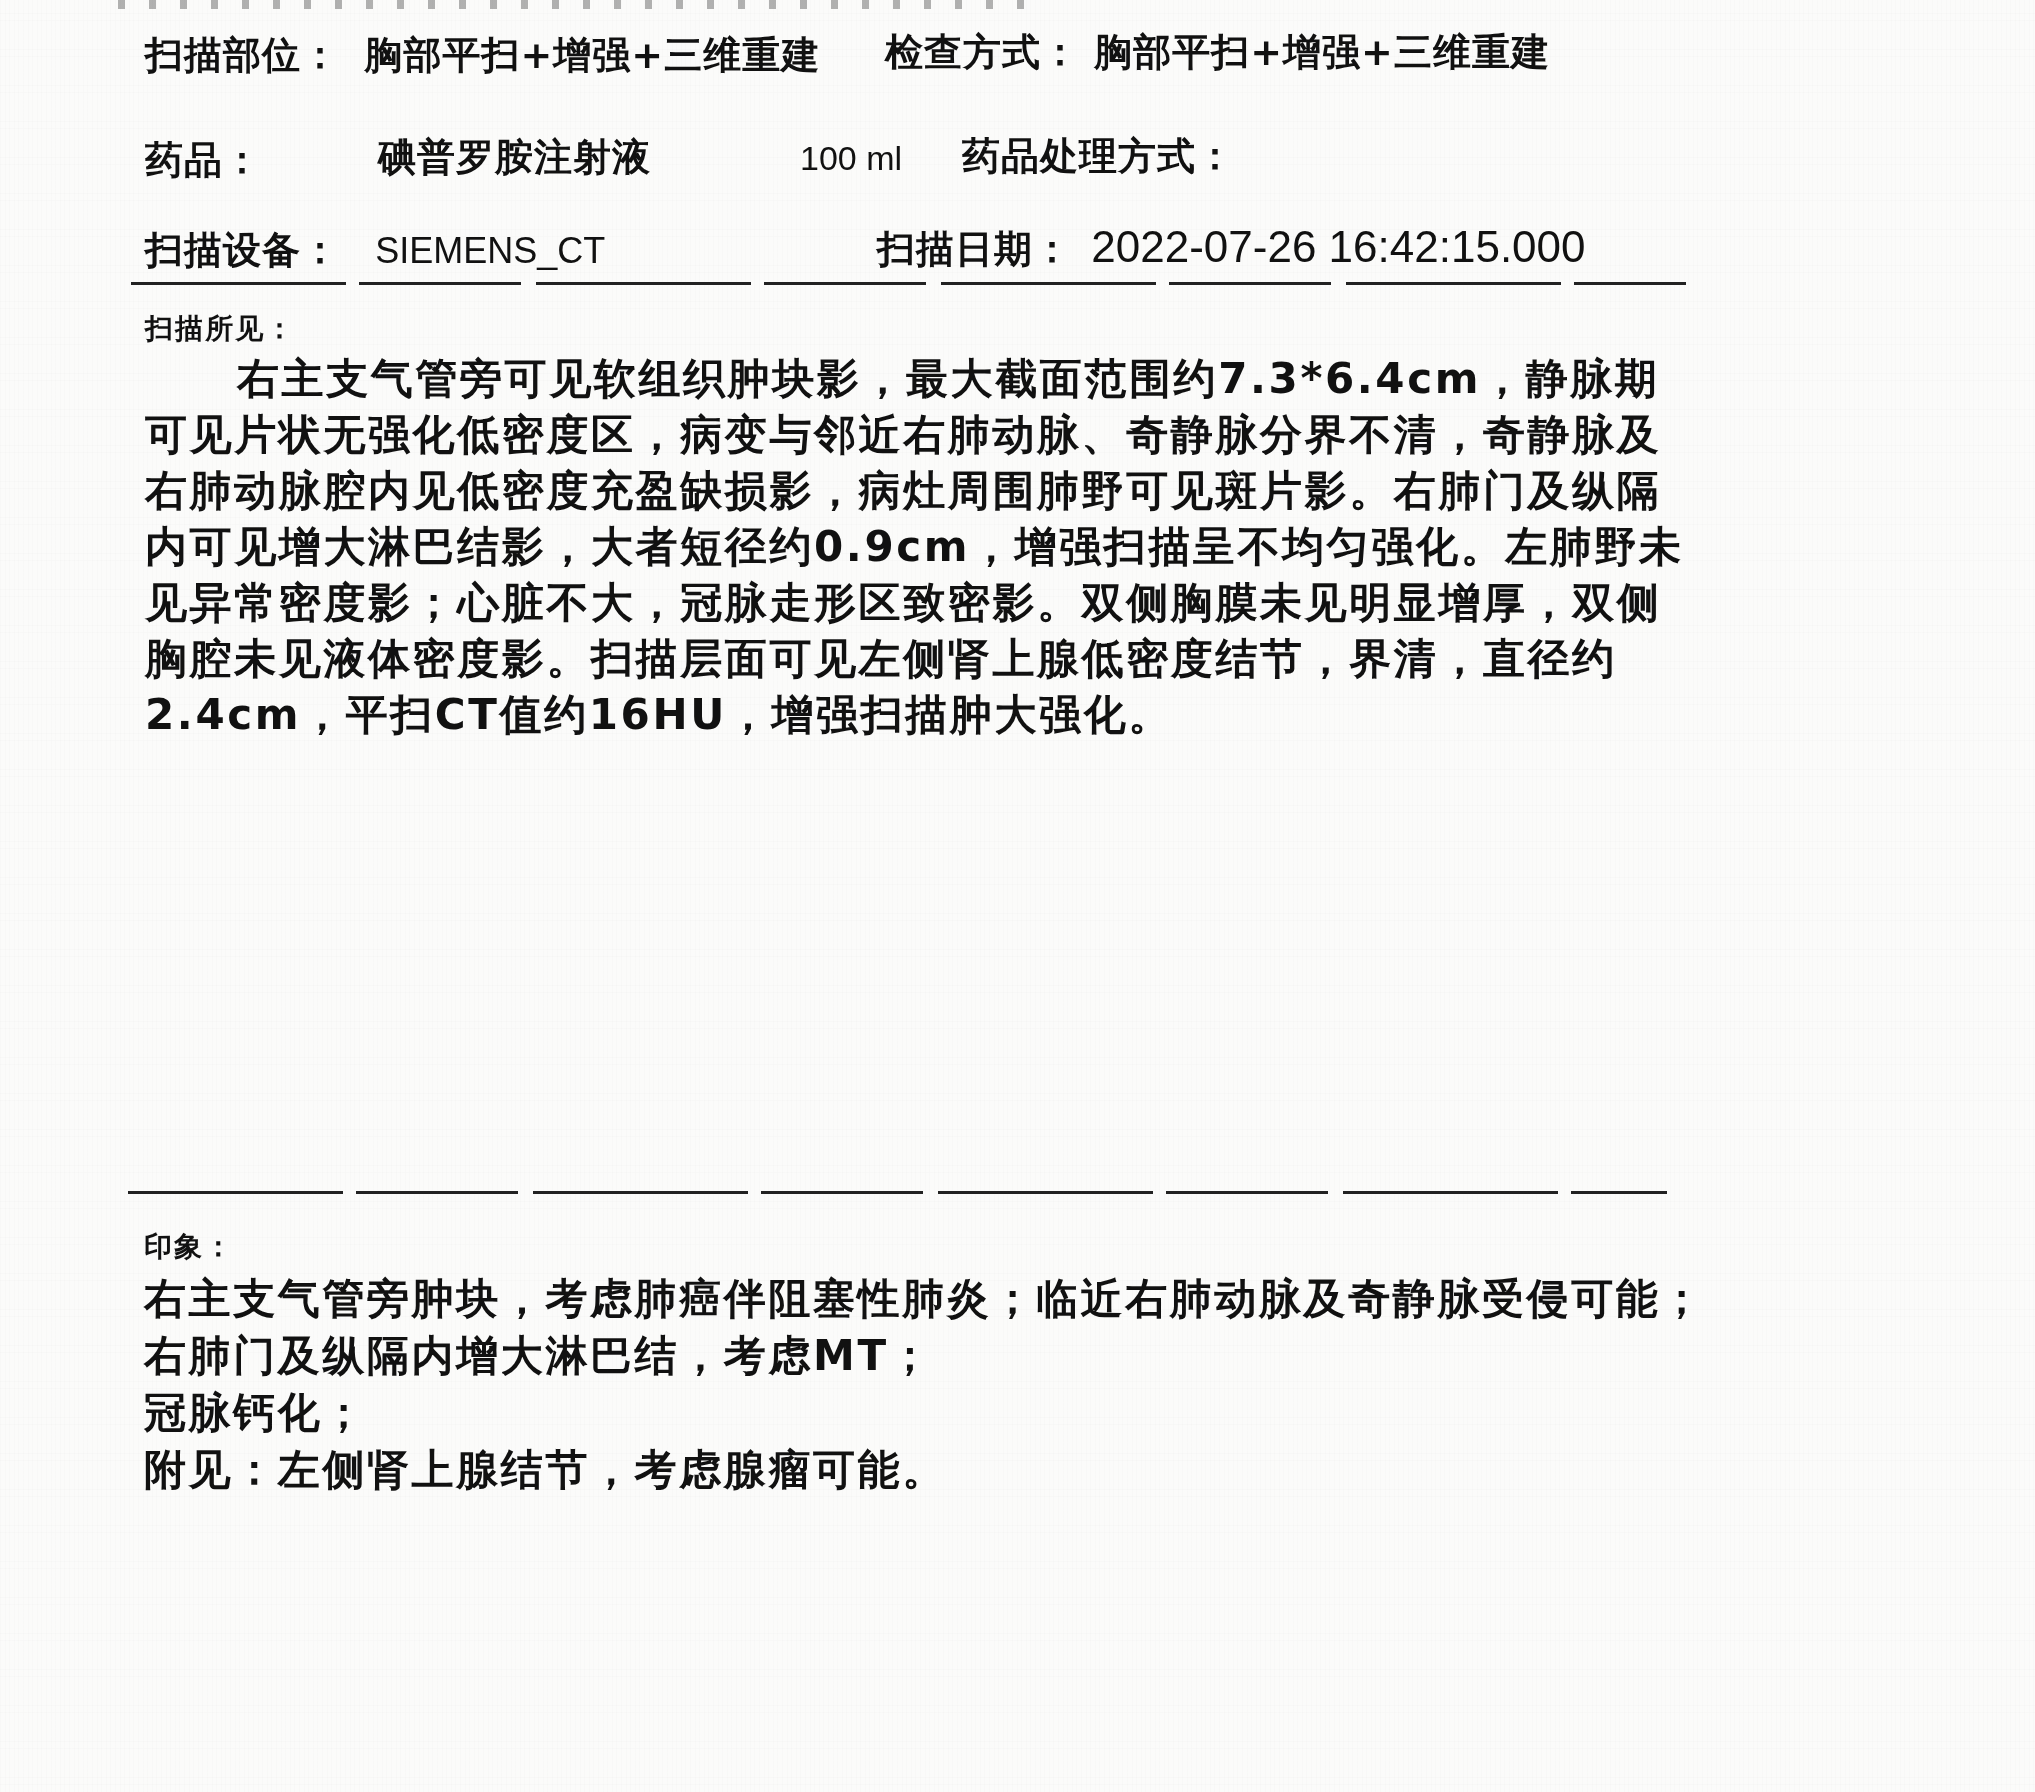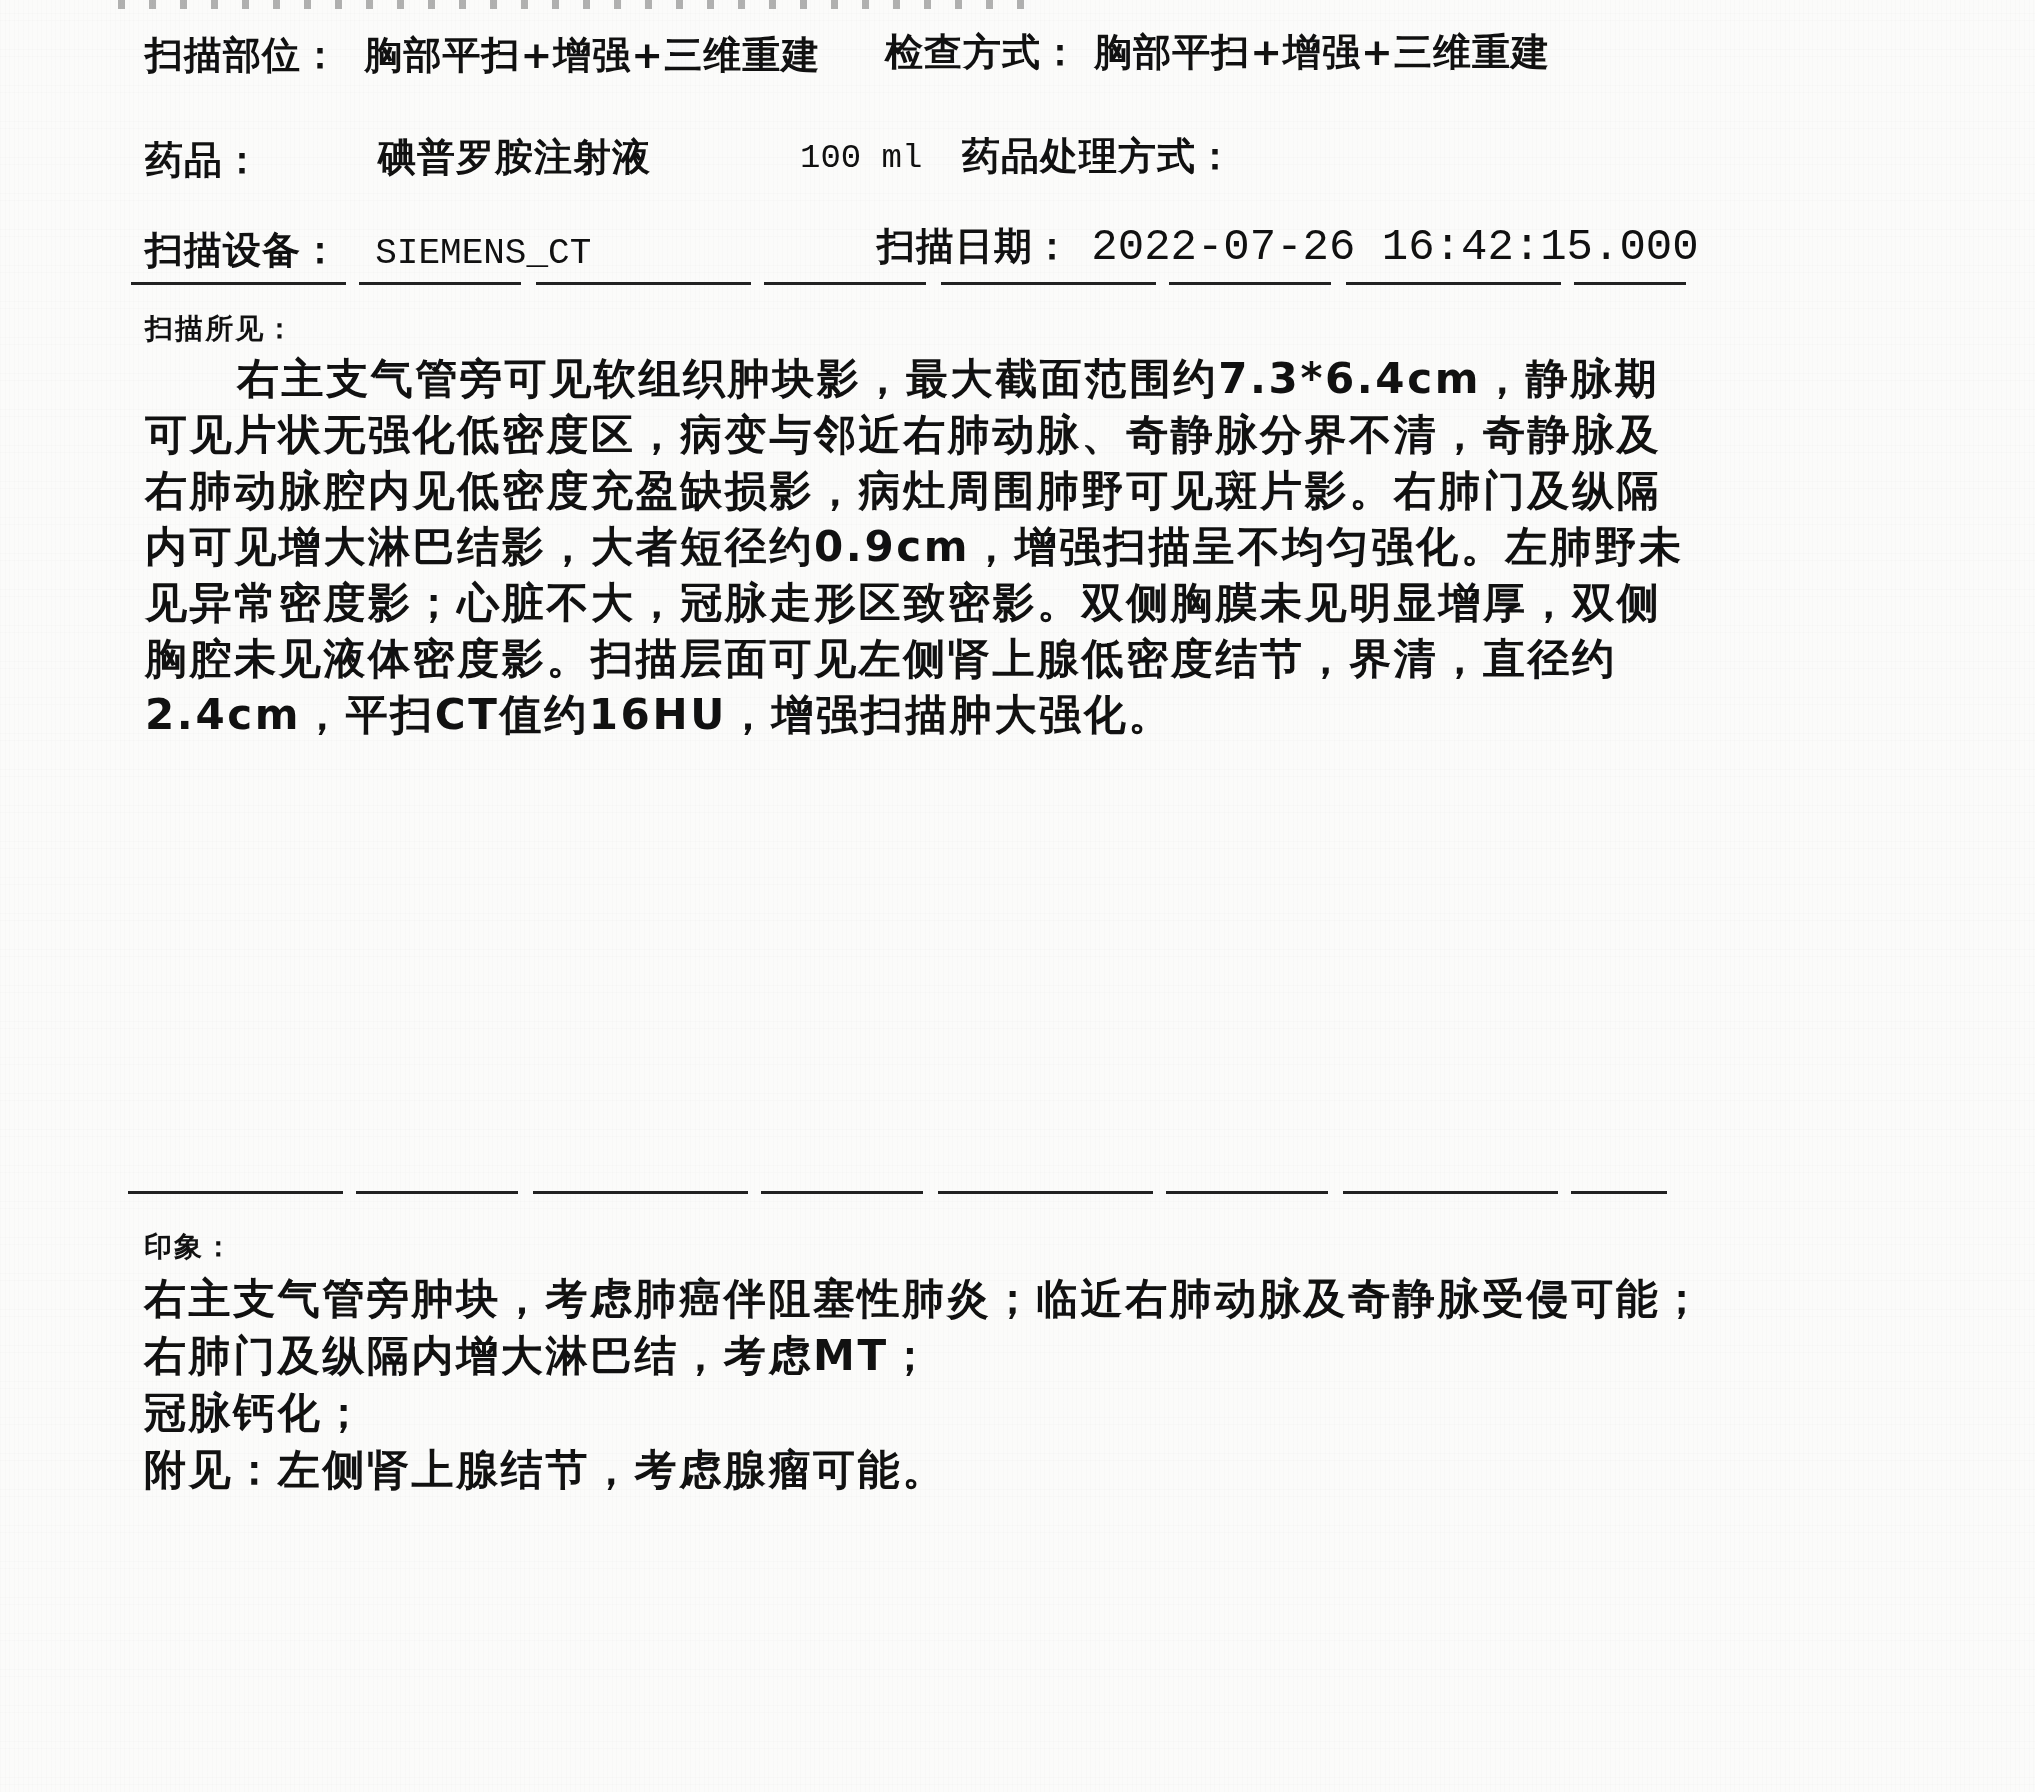--- a/index.html
+++ b/index.html
@@ -27,21 +27,21 @@
     .page { position: absolute; left: 0; top: 0; width: 2035px; height: 1792px; }
 
     .field-row {
       position: absolute;
       font-size: 38px;
       line-height: 49px;
       white-space: nowrap;
       font-weight: bold;
       letter-spacing: 1px;
     }
-    .mono { font-family: Liberation Mono, monospace; font-weight: normal; letter-spacing: 0; }
+    .mono { font-family: Liberation Sans, sans-serif; font-weight: normal; letter-spacing: 0; }
 
     .divider {
       position: absolute;
       height: 3.1px;
       background: repeating-linear-gradient(90deg, #222 0 215px, transparent 215px 228px, #222 228px 390px, transparent 390px 405px);
     }
 
     .section-title {
       position: absolute;
       font-size: 28px;

